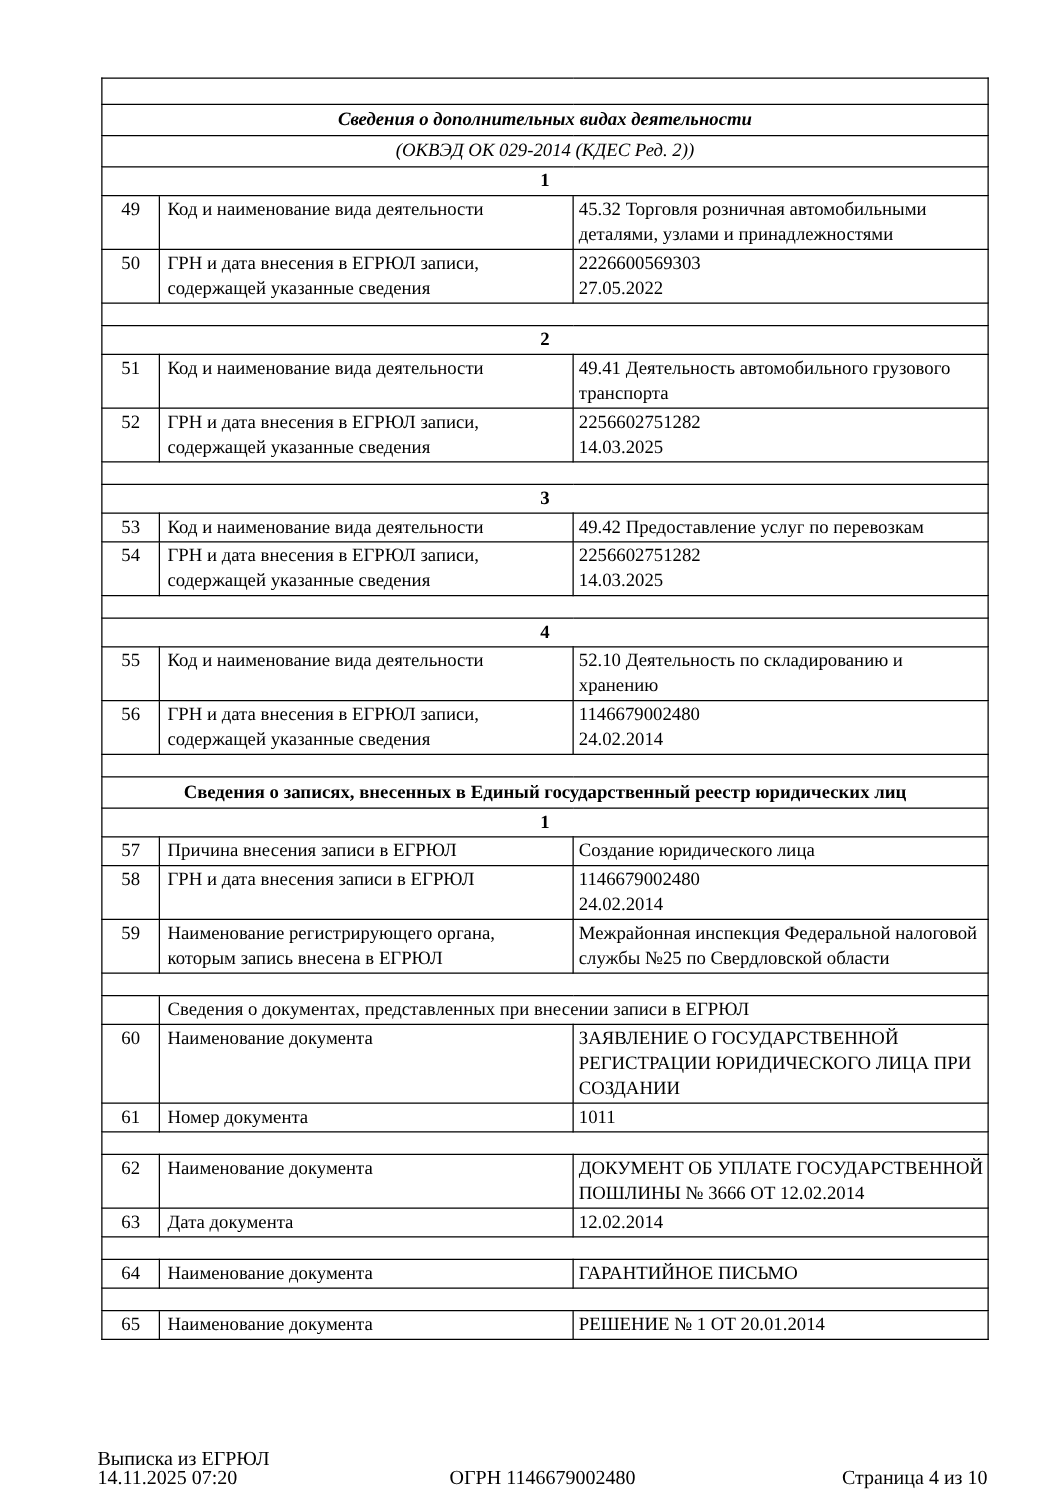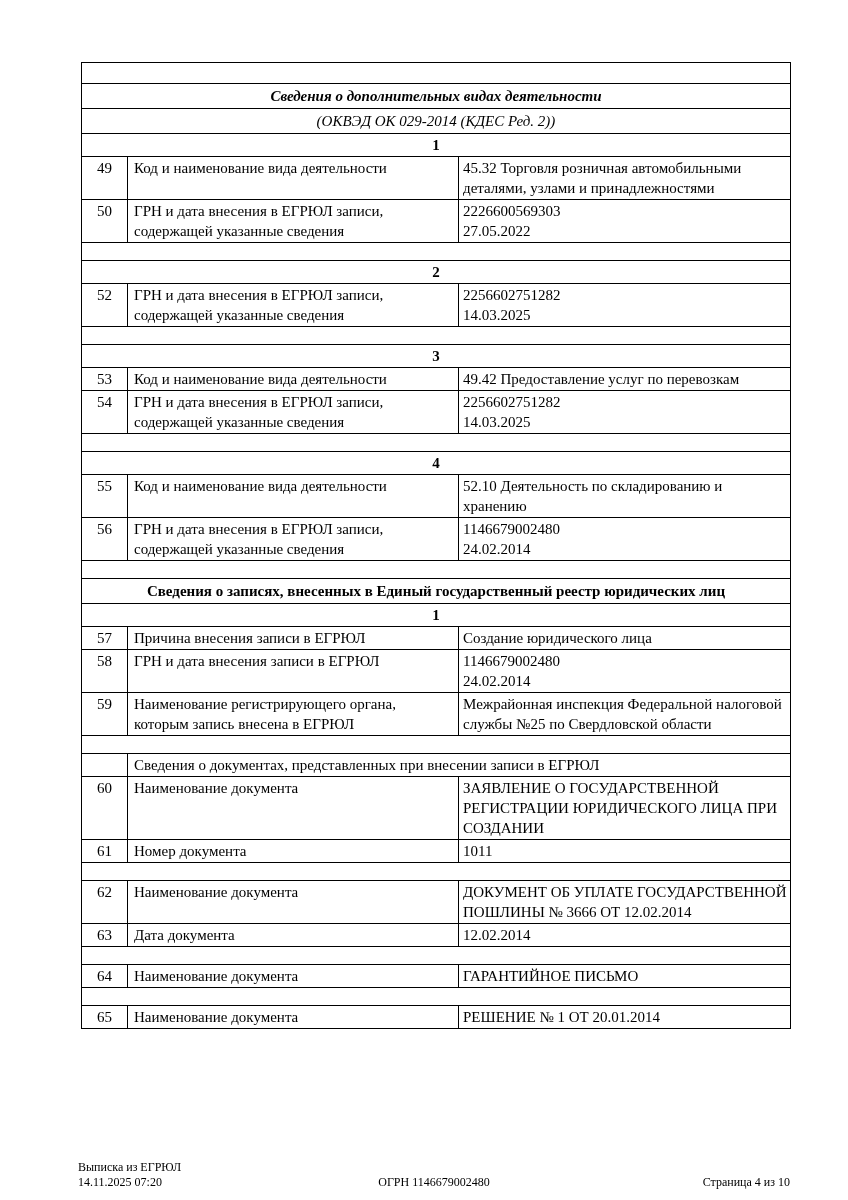--- a/index.html
+++ b/index.html
@@ -23,21 +23,21 @@
   .center  { text-align:center; }
   .b { font-weight:bold; }
   .i { font-style:italic; }
   tr.r-empty  td { height:18px; }
   tr.r-spacer td { height:15px; }
   tr.r-title td, tr.r-subtitle td { padding-top:2px; padding-bottom:2px; }
   tr.r-no td { height:19px; font-weight:bold; }
   .footer {
     position:absolute; left:78px; top:1131px; width:712px;
     display:flex; justify-content:space-between; align-items:flex-end;
-    font-size:12px; line-height:15px;
+    font-size:16px; line-height:15px;
   }
   .f-left   { width:220px; text-align:left; }
   .f-center { flex:1; text-align:center;margin-top:44px; }
   .f-right  { width:220px; text-align:right;font-family:Liberation Serif, serif; }
 </style>
 </head>
 <body>
 
 <table class="doc-table">
   <colgroup>
@@ -72,20 +72,25 @@
 27.05.2022</td>
     </tr>
     <tr class="r-spacer">
         <td colspan="3"></td>
       </tr>
 
     <tr class="r-no">
       <td colspan="3" class="center">2</td>
     </tr>
     <tr>
+      <td class="num">51</td>
+      <td class="label">Код и наименование вида деятельности</td>
+      <td class="value">49.41 Деятельность автомобильного грузового транспорта</td>
+    </tr>
+    <tr>
       <td class="num">52</td>
       <td class="label">ГРН и дата внесения в ЕГРЮЛ записи, содержащей указанные сведения</td>
       <td class="value">2256602751282
 14.03.2025</td>
     </tr>
     <tr class="r-spacer">
         <td colspan="3"></td>
       </tr>
 
     <tr class="r-no">

